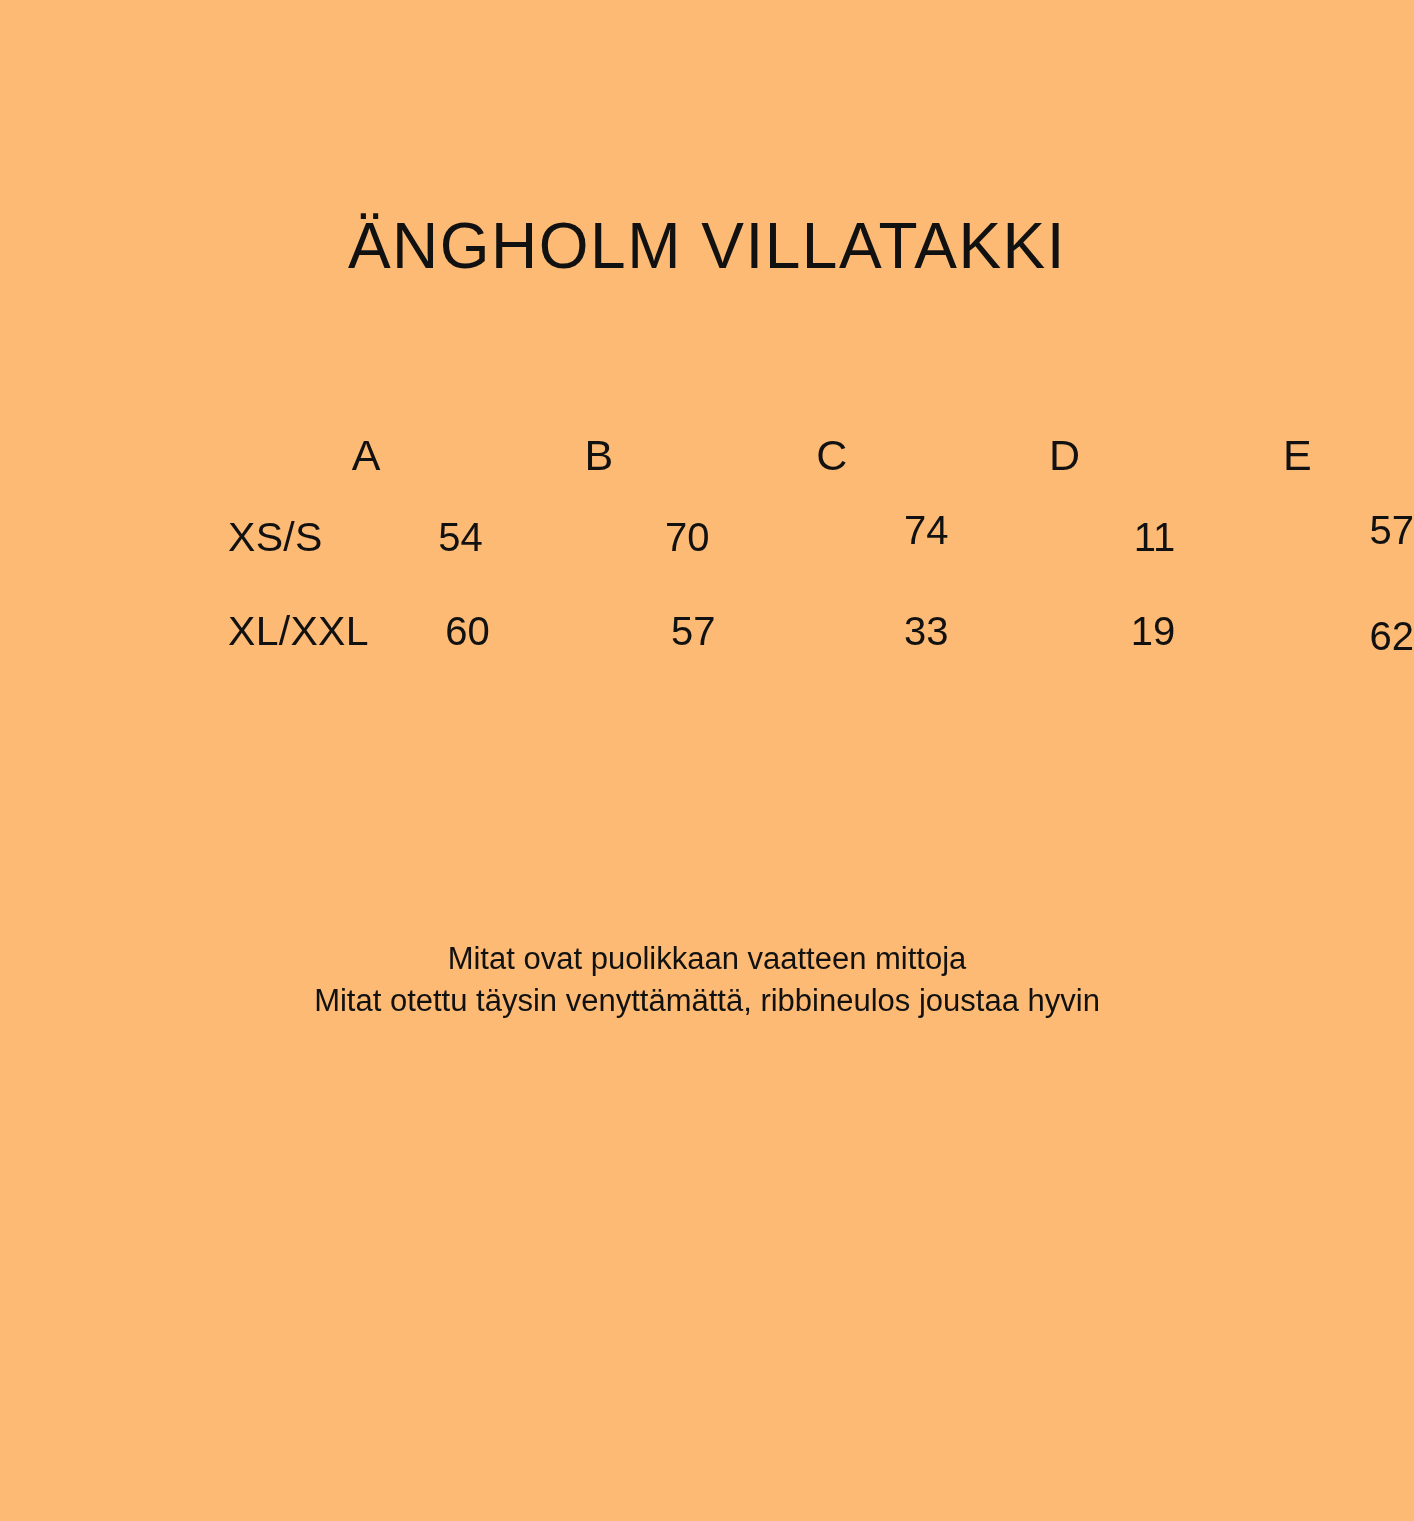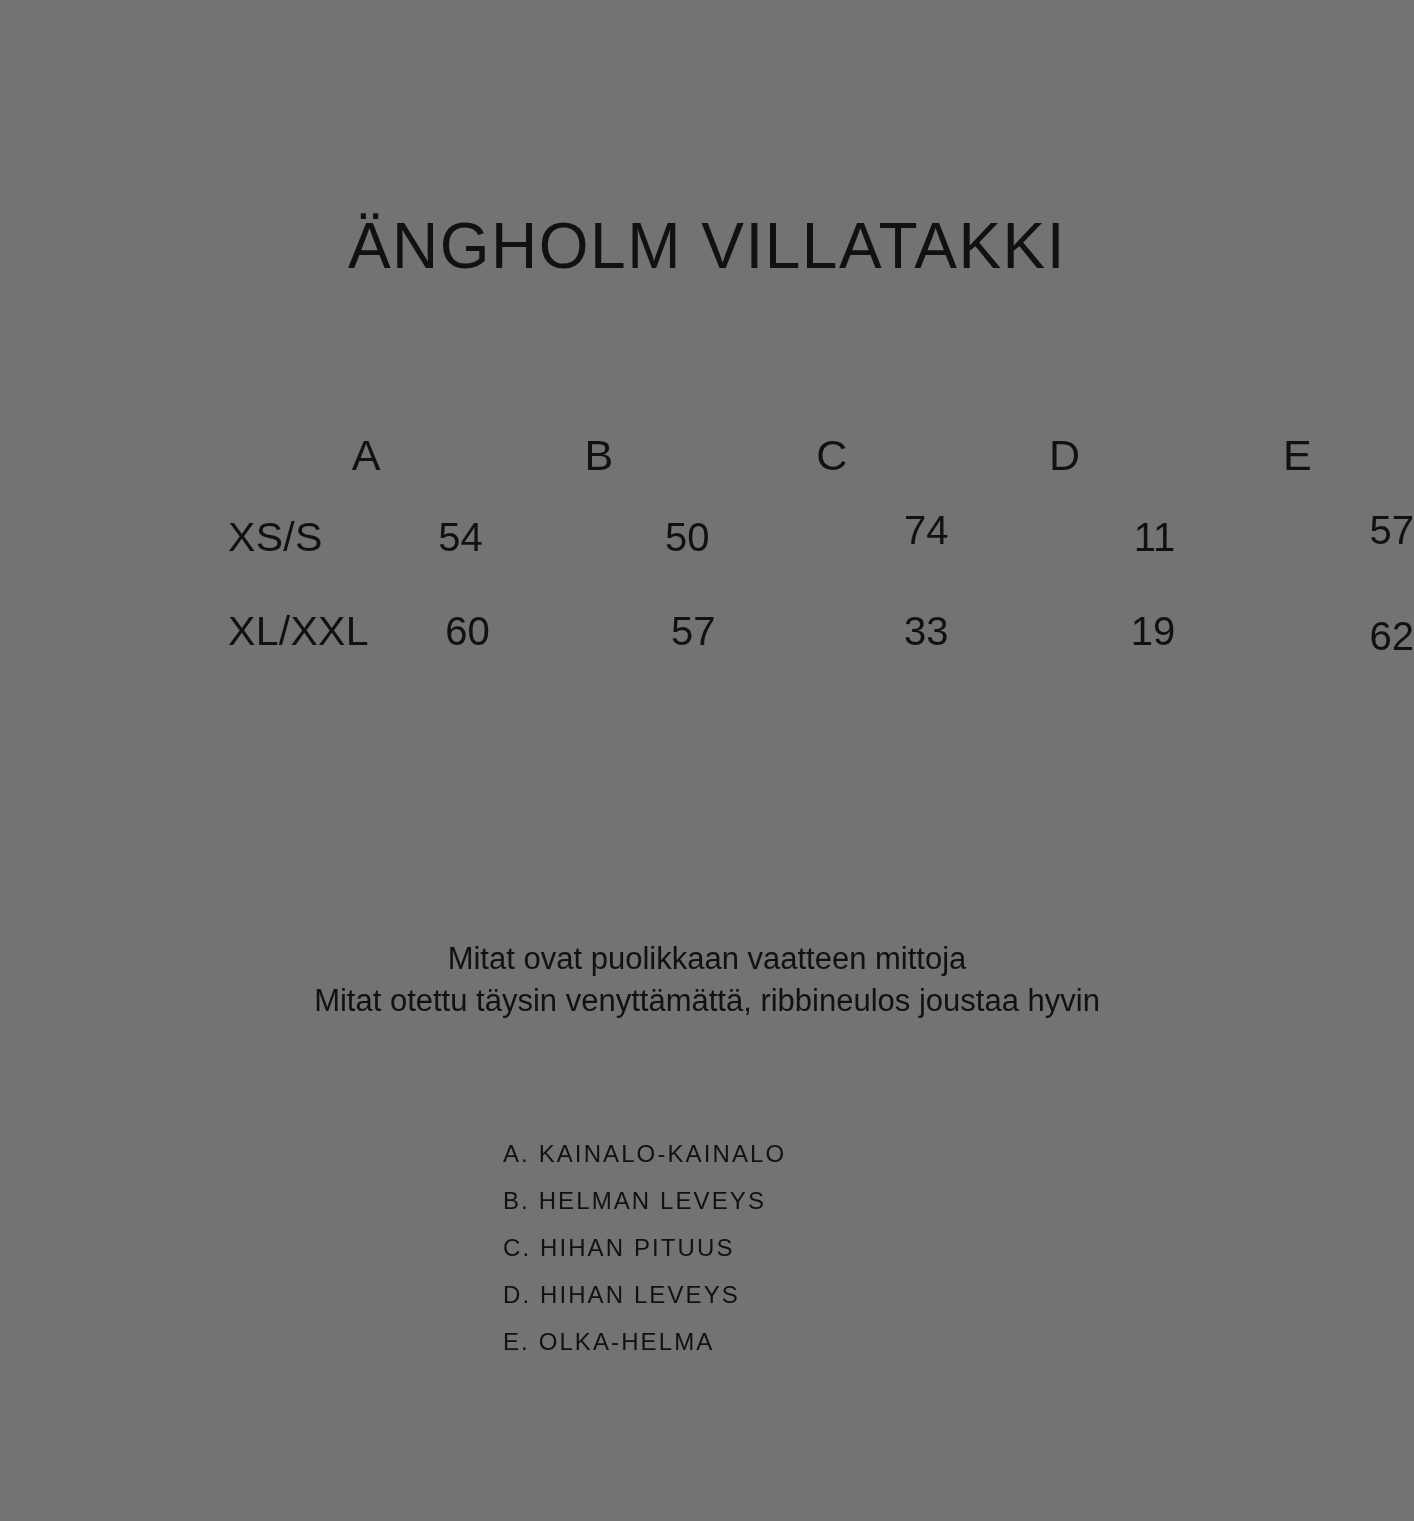--- a/index.html
+++ b/index.html
@@ -12,21 +12,21 @@
     height: 1521px;
     position: relative;
     font-family: "Liberation Sans", sans-serif;
     color: #111111;
     overflow: hidden;
   }
 
   .sheet {
     position: absolute;
     inset: 0;
-    background: #737373;
+    background: #fdba74;
   }
 
   
   .title {
     position: absolute;
     top: 214px;
     left: 0;
     width: 1414px;
     text-align: center;
     font-size: 64px;
@@ -141,21 +141,21 @@
         <th>C</th>
         <th>D</th>
         <th>E</th>
       </tr>
     </thead>
     <tbody>
 
       <tr>
         <td class="row-label">XS/S</td>
         <td class="val"><span>54</span></td>
-        <td class="val"><span class="off-l">50</span></td>
+        <td class="val"><span class="off-l">70</span></td>
         <td class="val"><span class="off-up">74</span></td>
         <td class="val"><span class="off-l">11</span></td>
         <td class="val"><span class="off-up">57</span></td>
       </tr>
 
 
       <tr>
         <td class="row-label">XL/XXL</td>
         <td class="val"><span class="off-r">60</span></td>
         <td class="val"><span>57</span></td>
@@ -165,21 +165,14 @@
       </tr>
 
     </tbody>
   </table>
 
   <div class="notes">
     <div class="note-line">Mitat ovat puolikkaan vaatteen mittoja</div>
     <div class="note-line">Mitat otettu täysin venyttämättä, ribbineulos joustaa hyvin</div>
   </div>
 
-  <div class="legend">
-    <div class="legend-item">A. KAINALO-KAINALO</div>
-    <div class="legend-item">B. HELMAN LEVEYS</div>
-    <div class="legend-item">C. HIHAN PITUUS</div>
-    <div class="legend-item">D. HIHAN LEVEYS</div>
-    <div class="legend-item">E. OLKA-HELMA</div>
-  </div>
 
 </div>
 
 </body></html>

